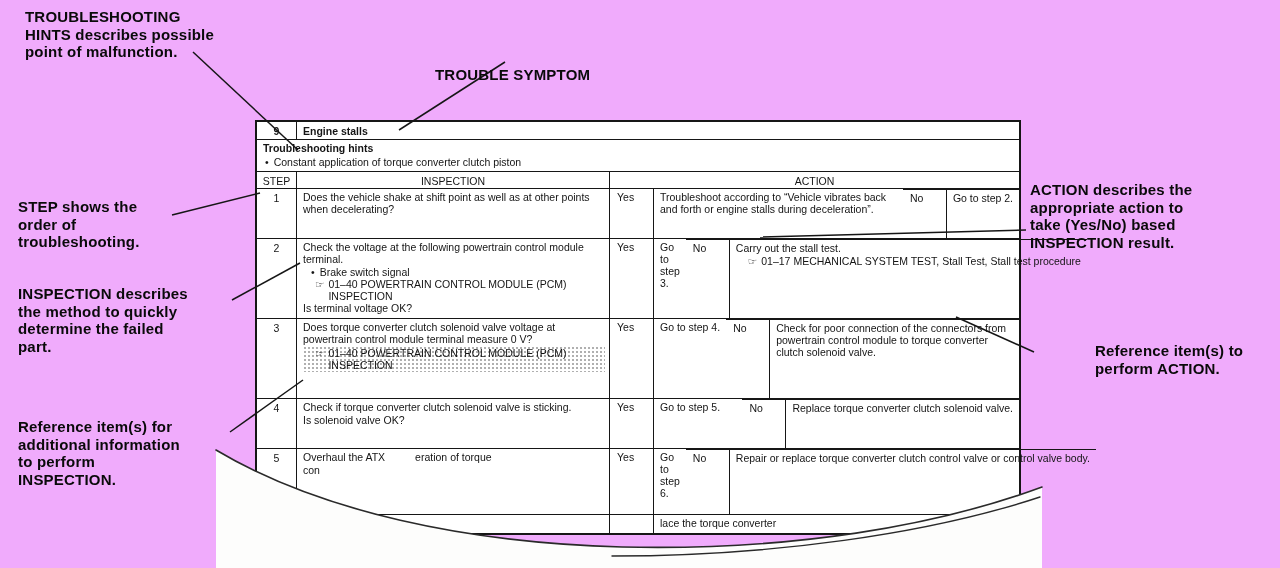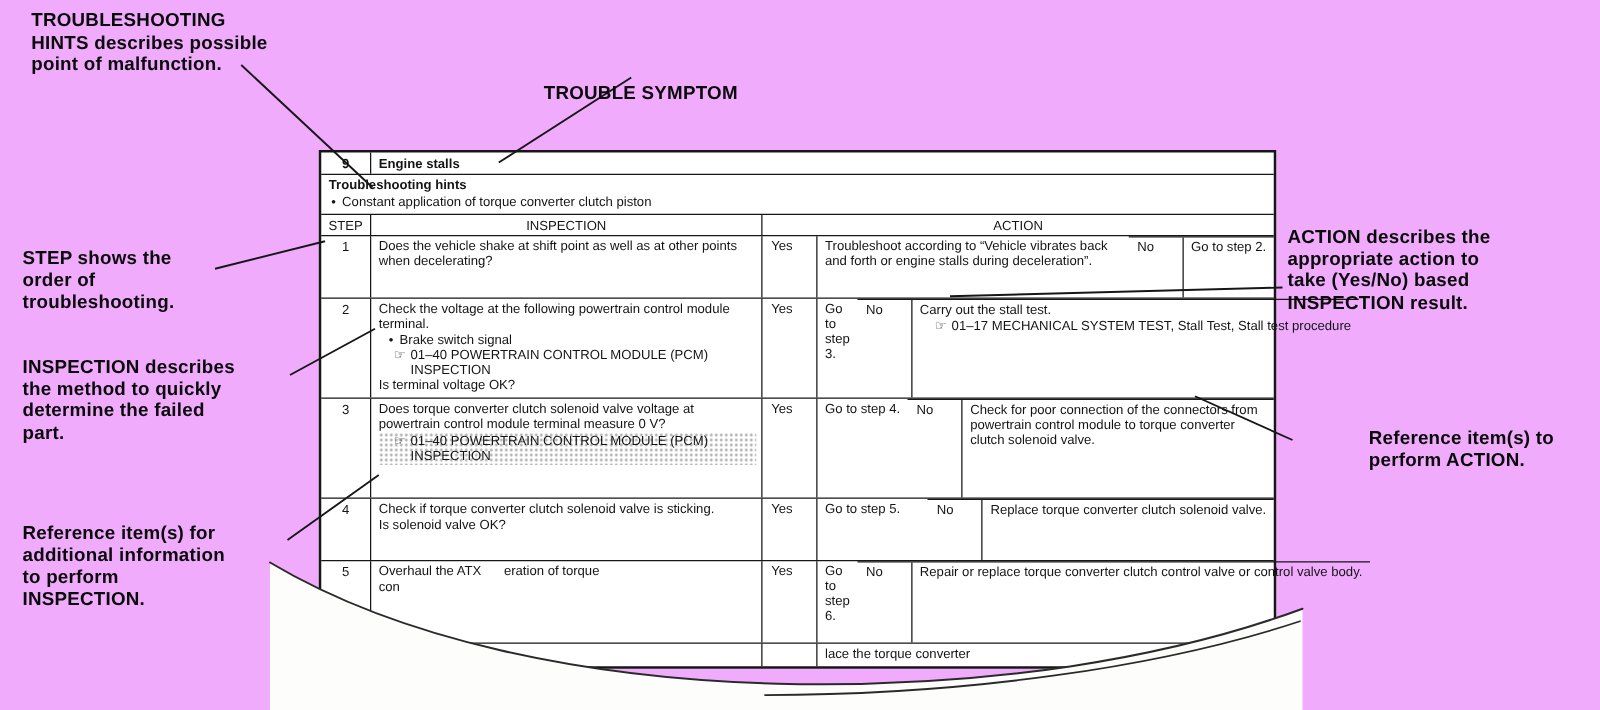--- a/index.html
+++ b/index.html
@@ -46,21 +46,21 @@
   .verdict { width:44px; border-right:1.5px solid #161616; box-sizing:border-box; padding:2px 0 0 7px; }
   .atext { flex:1; padding:2px 6px; box-sizing:border-box; }
   .para { margin:0 0 1px 0; }
   .bullet-line { display:flex; gap:5px; padding-left:8px; }
   .ref-line { display:flex; gap:4px; padding-left:12px; align-items:flex-start; }
   .ref-icon { flex:none; }
   .halftone {
     background-image: radial-gradient(circle, rgba(110,110,110,.55) 1px, rgba(0,0,0,0) 1.2px);
     background-size:4px 4px; padding-top:1px; padding-bottom:1px;
   }
-  .frag2 { margin-left:18px;text-align:center; }
+  .frag2 { margin-left:30px;text-align:center; }
   .overlay { position:absolute; inset:0; width:1280px; height:568px; pointer-events:none; }
   #tear-layer { z-index:5; }
   #line-layer { z-index:10; }
 </style>
 </head>
 <body>
 
 <div class="canvas">
 
   <div class="ann" id="ann-hints">TROUBLESHOOTING

